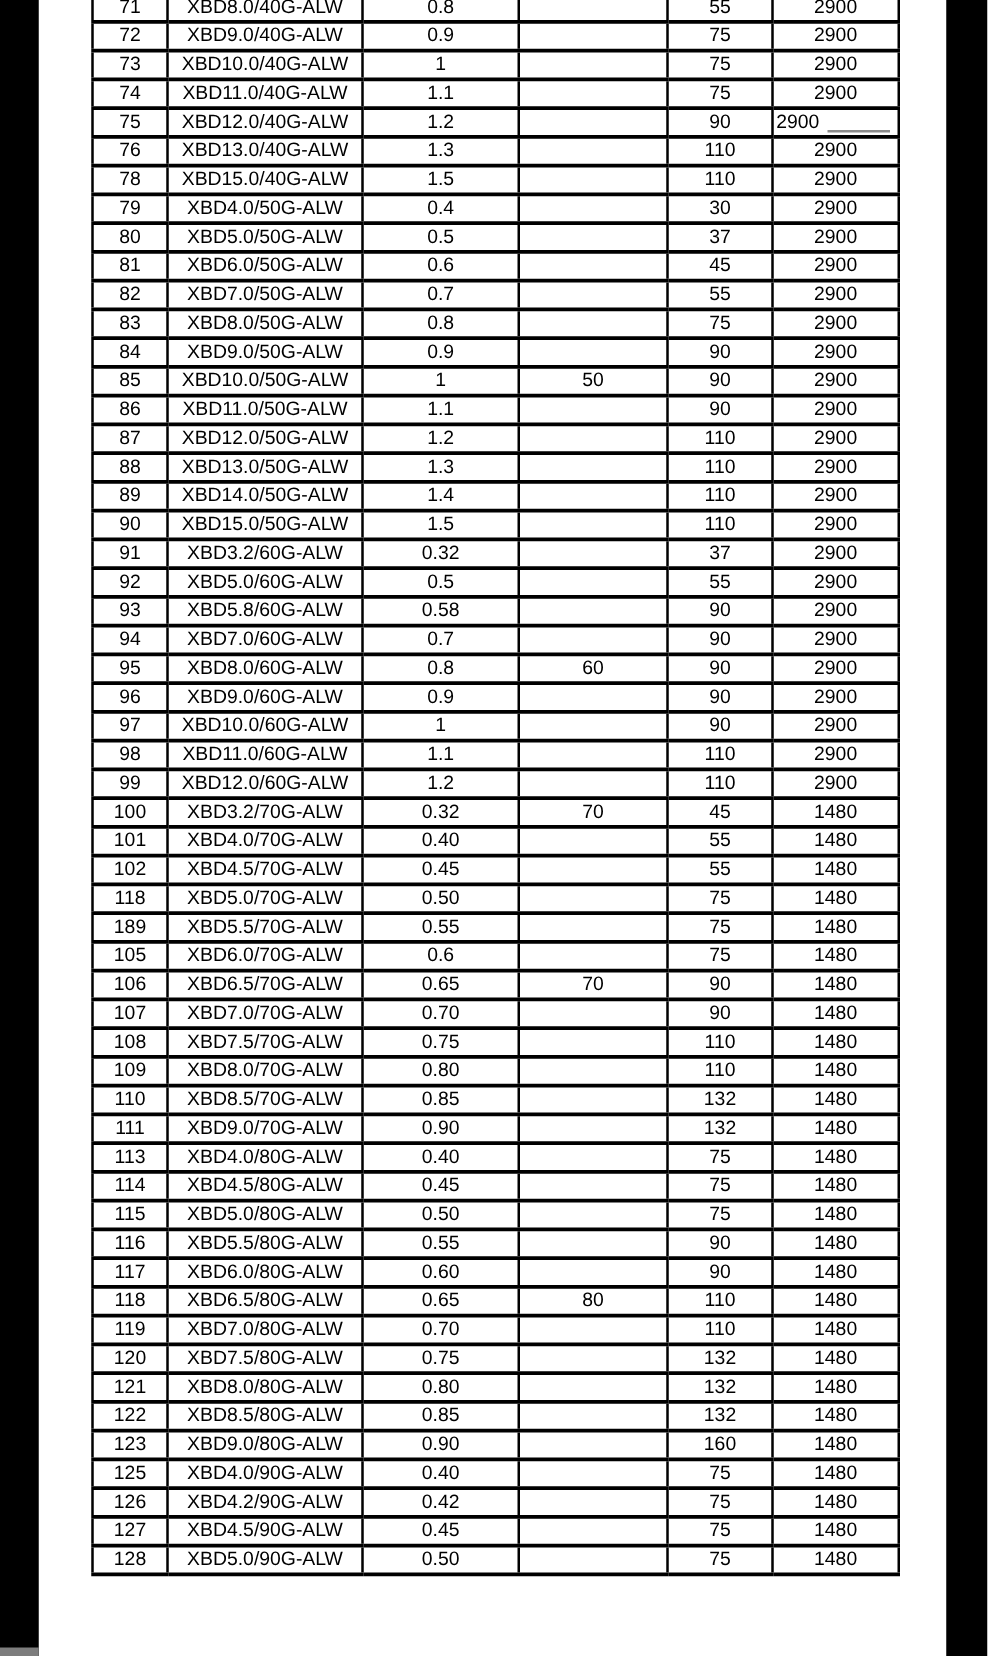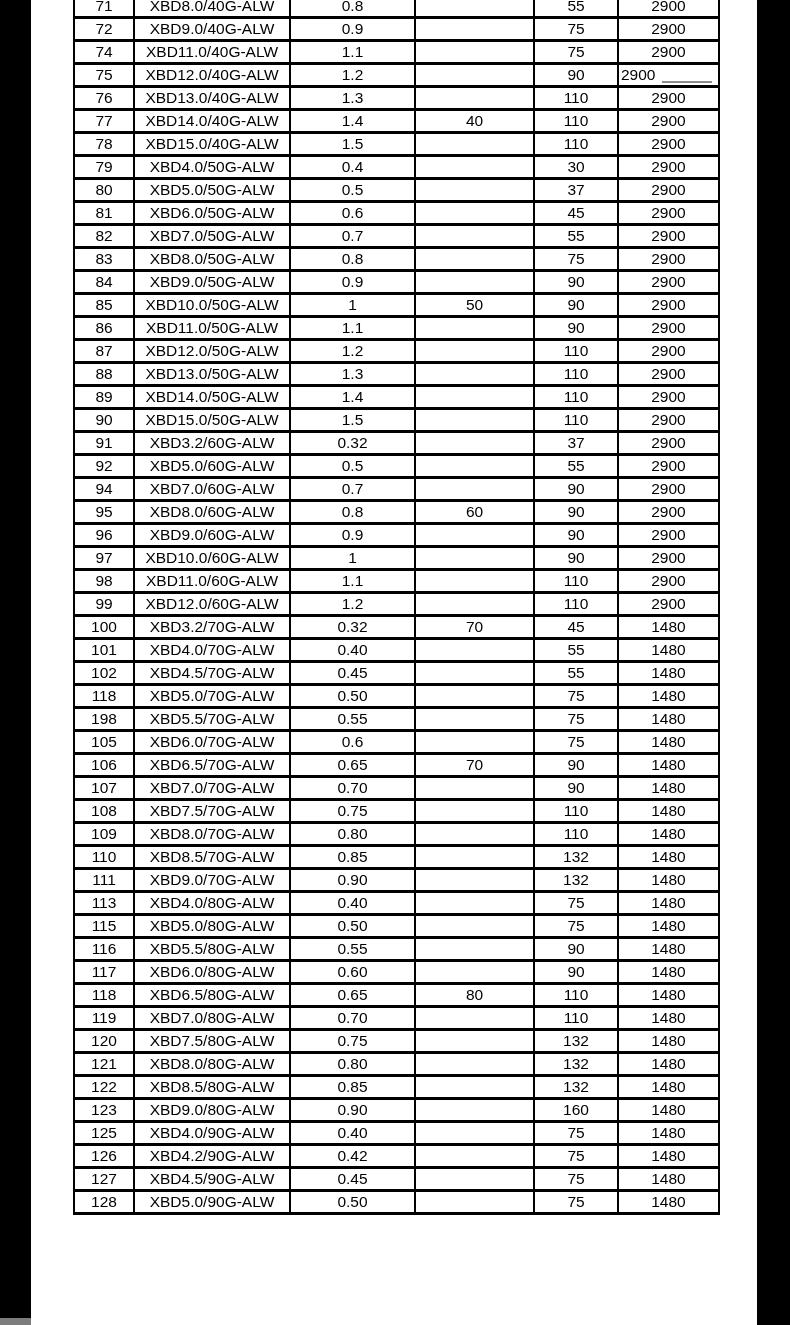--- a/index.html
+++ b/index.html
@@ -106,20 +106,28 @@
       </tr>
       <tr>
         <td>72</td>
         <td>XBD9.0/40G-ALW</td>
         <td>0.9</td>
         <td></td>
         <td>75</td>
         <td>2900</td>
       </tr>
       <tr>
+        <td>73</td>
+        <td>XBD10.0/40G-ALW</td>
+        <td>1</td>
+        <td></td>
+        <td>75</td>
+        <td>2900</td>
+      </tr>
+      <tr>
         <td>74</td>
         <td>XBD11.0/40G-ALW</td>
         <td>1.1</td>
         <td></td>
         <td>75</td>
         <td>2900</td>
       </tr>
       <tr>
         <td>75</td>
         <td>XBD12.0/40G-ALW</td>
@@ -135,28 +143,20 @@
       </tr>
       <tr>
         <td>76</td>
         <td>XBD13.0/40G-ALW</td>
         <td>1.3</td>
         <td></td>
         <td>110</td>
         <td>2900</td>
       </tr>
       <tr>
-        <td>77</td>
-        <td>XBD14.0/40G-ALW</td>
-        <td>1.4</td>
-        <td>40</td>
-        <td>110</td>
-        <td>2900</td>
-      </tr>
-      <tr>
         <td>78</td>
         <td>XBD15.0/40G-ALW</td>
         <td>1.5</td>
         <td></td>
         <td>110</td>
         <td>2900</td>
       </tr>
       <tr>
         <td>79</td>
         <td>XBD4.0/50G-ALW</td>
@@ -260,20 +260,28 @@
         <td></td>
         <td>37</td>
         <td>2900</td>
       </tr>
       <tr>
         <td>92</td>
         <td>XBD5.0/60G-ALW</td>
         <td>0.5</td>
         <td></td>
         <td>55</td>
+        <td>2900</td>
+      </tr>
+      <tr>
+        <td>93</td>
+        <td>XBD5.8/60G-ALW</td>
+        <td>0.58</td>
+        <td></td>
+        <td>90</td>
         <td>2900</td>
       </tr>
       <tr>
         <td>94</td>
         <td>XBD7.0/60G-ALW</td>
         <td>0.7</td>
         <td></td>
         <td>90</td>
         <td>2900</td>
       </tr>
@@ -343,21 +351,21 @@
       </tr>
       <tr>
         <td>118</td>
         <td>XBD5.0/70G-ALW</td>
         <td>0.50</td>
         <td></td>
         <td>75</td>
         <td>1480</td>
       </tr>
       <tr>
-        <td>198</td>
+        <td>189</td>
         <td>XBD5.5/70G-ALW</td>
         <td>0.55</td>
         <td></td>
         <td>75</td>
         <td>1480</td>
       </tr>
       <tr>
         <td>105</td>
         <td>XBD6.0/70G-ALW</td>
         <td>0.6</td>
@@ -415,20 +423,28 @@
       </tr>
       <tr>
         <td>113</td>
         <td>XBD4.0/80G-ALW</td>
         <td>0.40</td>
         <td></td>
         <td>75</td>
         <td>1480</td>
       </tr>
       <tr>
+        <td>114</td>
+        <td>XBD4.5/80G-ALW</td>
+        <td>0.45</td>
+        <td></td>
+        <td>75</td>
+        <td>1480</td>
+      </tr>
+      <tr>
         <td>115</td>
         <td>XBD5.0/80G-ALW</td>
         <td>0.50</td>
         <td></td>
         <td>75</td>
         <td>1480</td>
       </tr>
       <tr>
         <td>116</td>
         <td>XBD5.5/80G-ALW</td>

